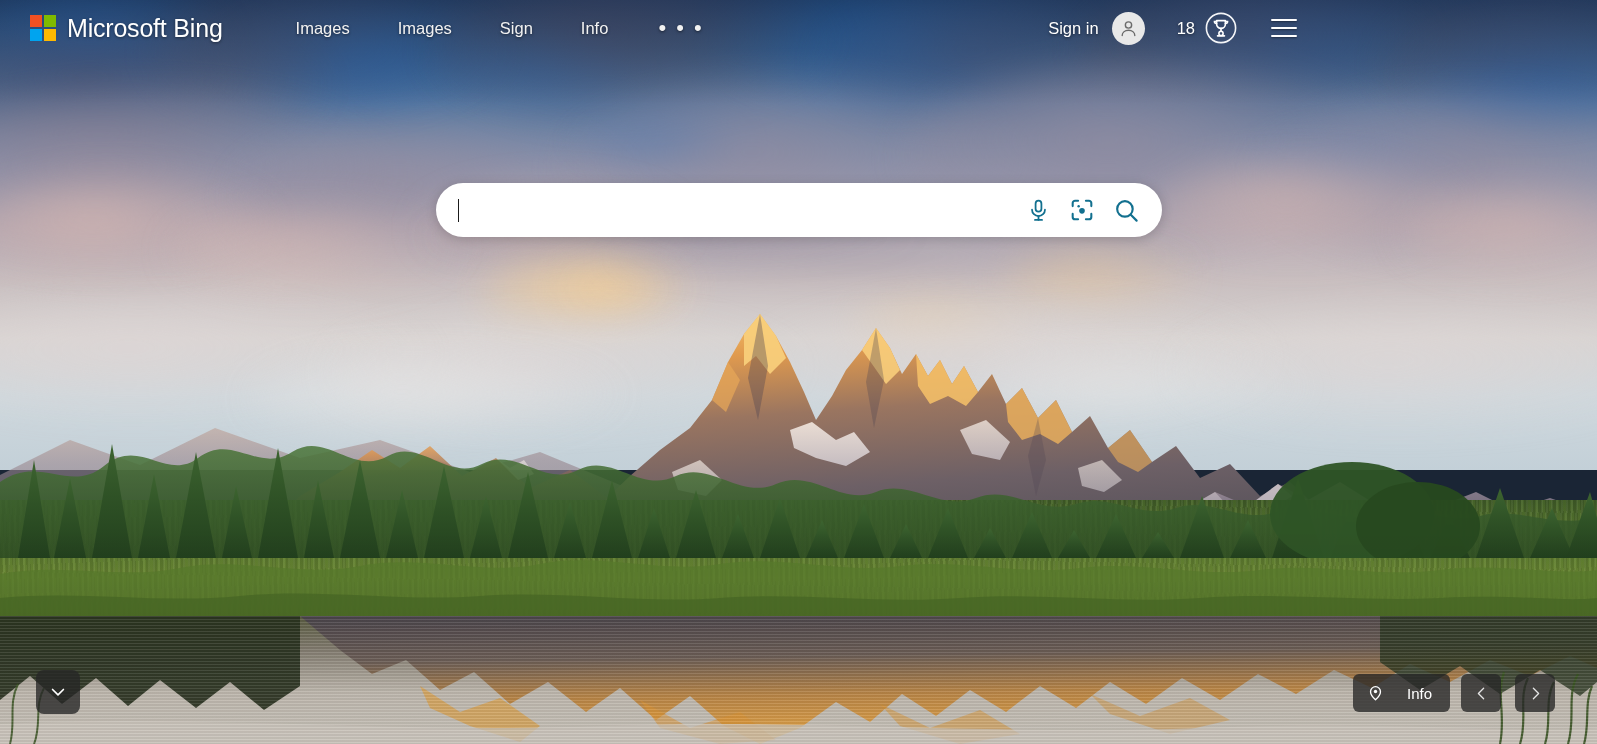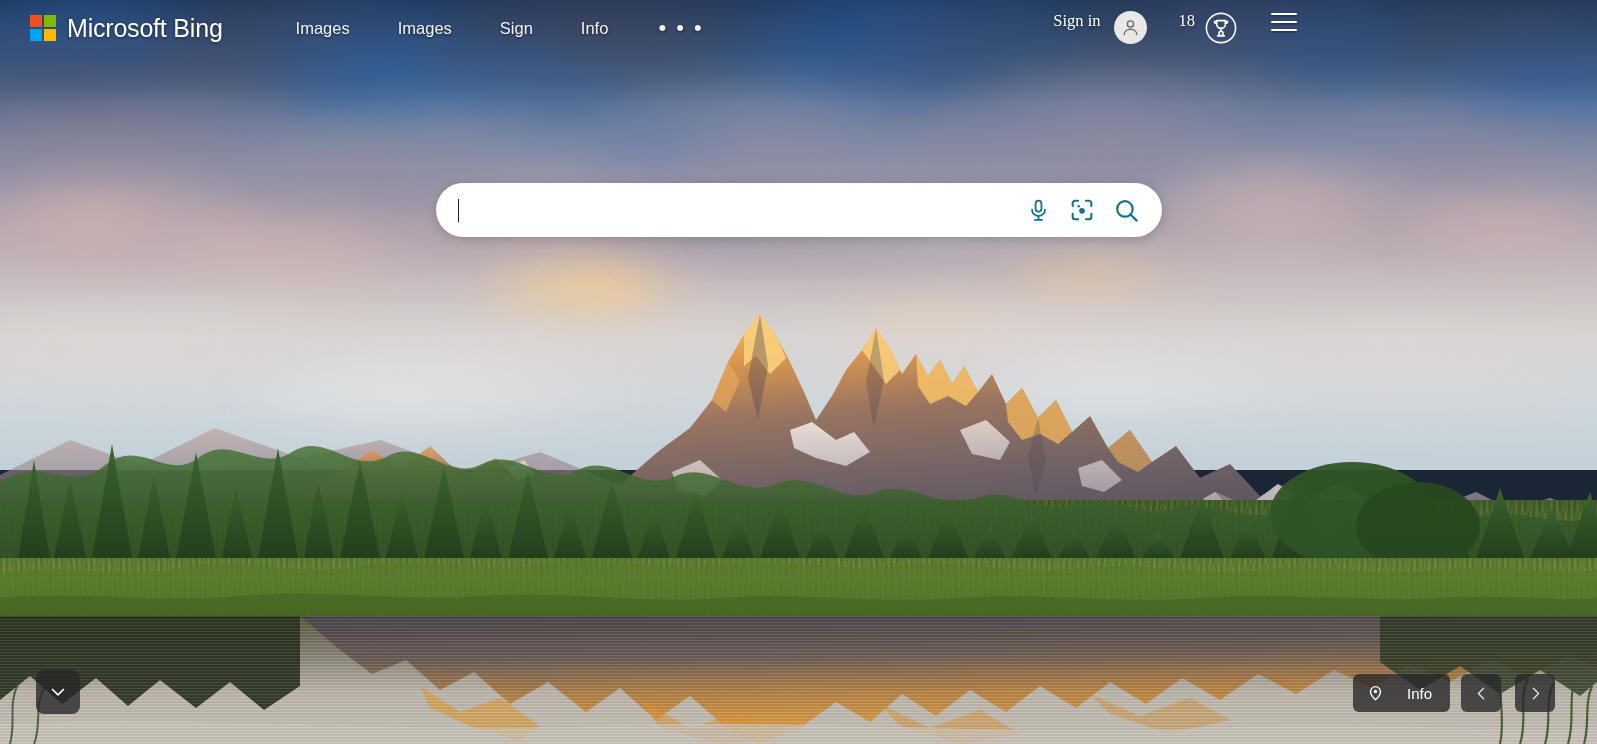--- a/index.html
+++ b/index.html
@@ -121,21 +121,21 @@
     color:#f2f2f2; font-size:16.5px; text-decoration:none;
     padding:8px 0; margin-right:48px;
     text-shadow:0 1px 3px rgba(0,0,0,.5);
     white-space:nowrap; cursor:pointer;
   }
   .nav-more {
     color:#f2f2f2; font-size:22px; line-height:10px; letter-spacing:2px;
     text-shadow:0 1px 3px rgba(0,0,0,.5); cursor:pointer;
     padding:8px 2px;
   }
-  .hdr-right { margin-left:auto; display:flex; align-items:flex-start;font-family:Liberation Serif, serif; }
+  .hdr-right { margin-left:auto; display:flex; align-items:center; }
   .signin-text {
     color:#fff; font-size:16.5px; text-shadow:0 1px 3px rgba(0,0,0,.5);
     margin-right:13px; cursor:pointer; white-space:nowrap;
   }
   .avatar {
     width:33px; height:33px; border-radius:50%;
     background:#e8e8e8;
     display:flex; align-items:center; justify-content:center;
     cursor:pointer;
   }

